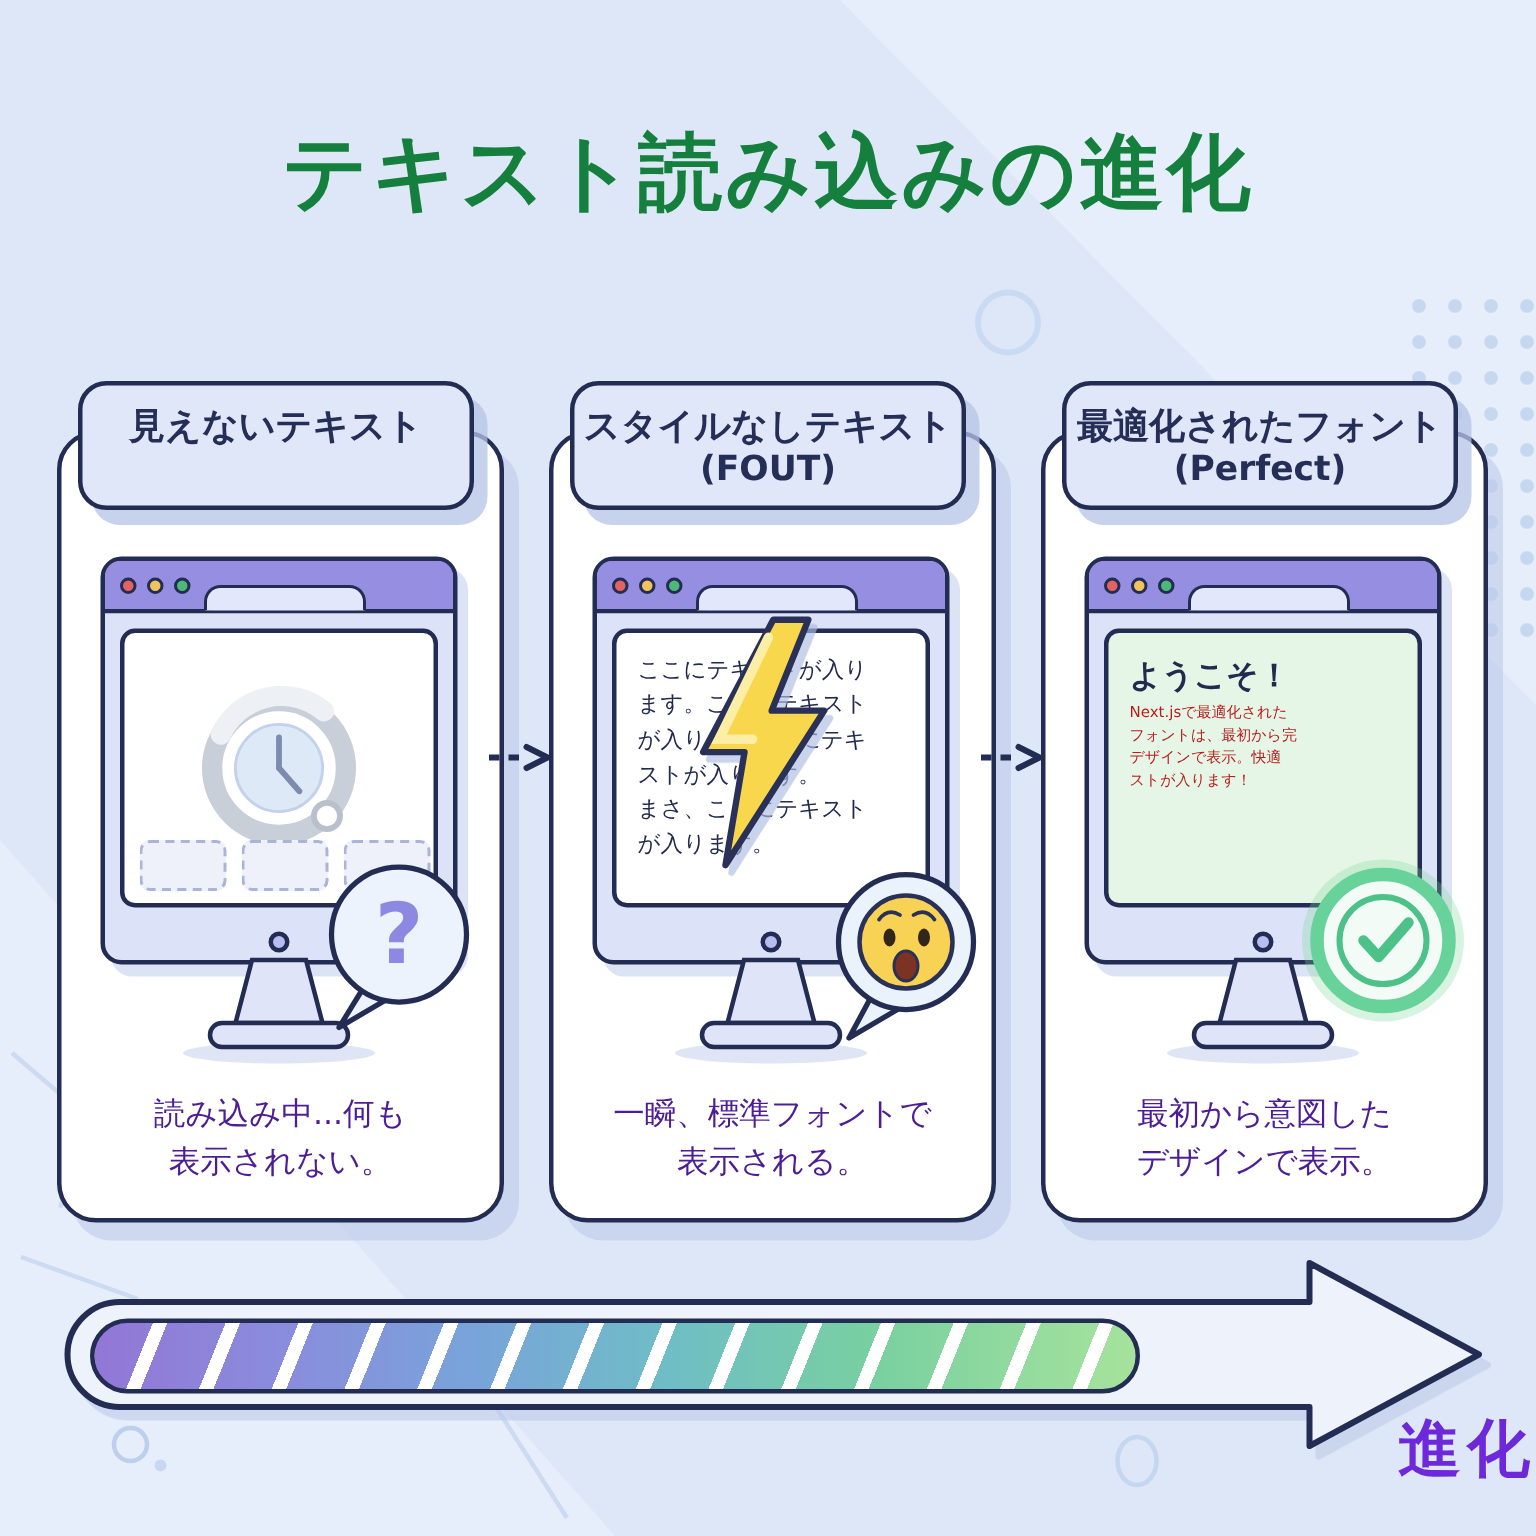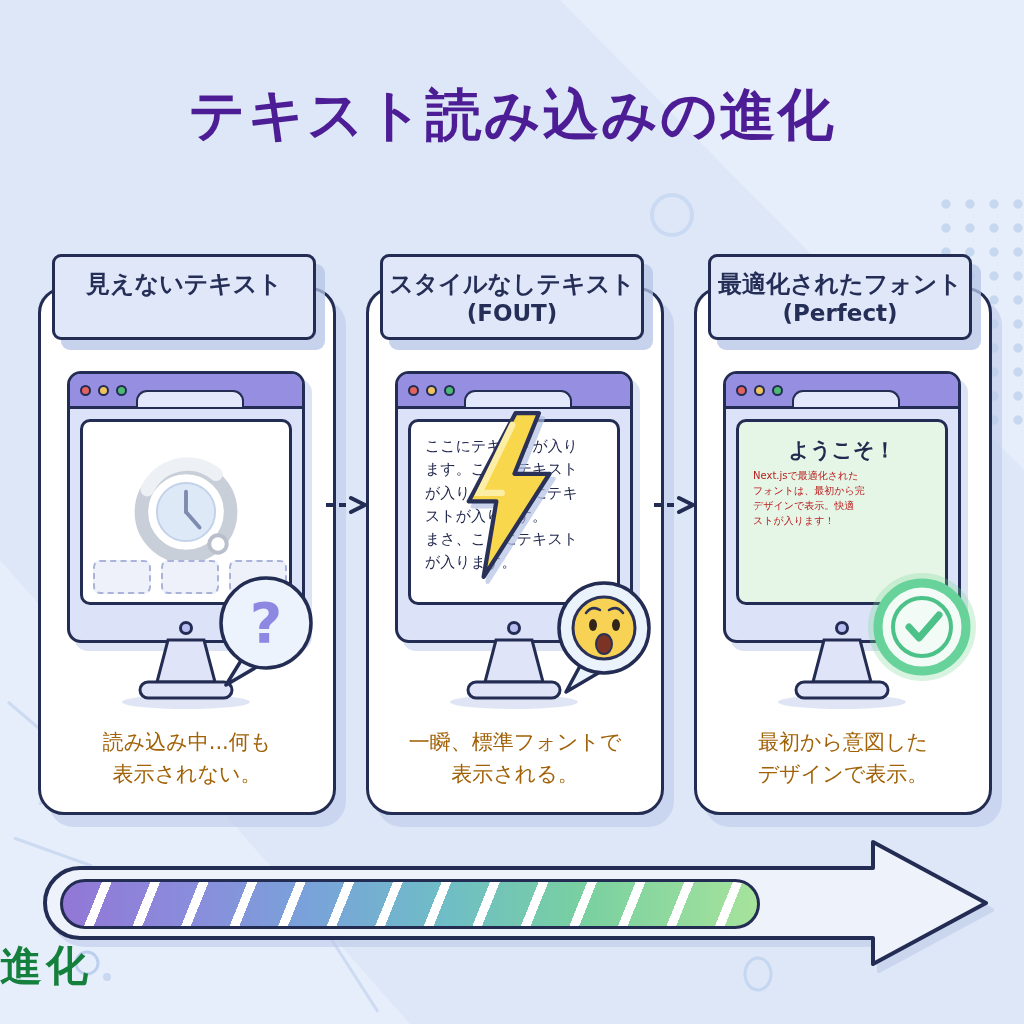--- a/index.html
+++ b/index.html
@@ -10,31 +10,31 @@
     color:#252e56;
   }
   .decor-svg{position:absolute;left:0;top:0;z-index:0;}
   .dot-grid{
     position:absolute;left:934px;top:192px;width:90px;height:236px;z-index:0;
     background-image:radial-gradient(#c6d7f0 4.2px, rgba(0,0,0,0) 5px);
     background-size:24px 24px;
   }
   .main-title{
     position:absolute;left:0;top:78px;width:1024px;text-align:center;z-index:2;
-    font-size:56px;font-weight:800;letter-spacing:2px;color:#4c1d95;
+    font-size:56px;font-weight:800;letter-spacing:2px;color:#15803d;
   }
   
   .card{
     position:absolute;top:287px;width:292px;height:522px;z-index:2;
     background:#ffffff;border:3.5px solid #232c52;border-radius:26px;
     box-shadow:10px 12px 0 rgba(186,200,233,.55);
   }
   .badge{
     position:absolute;top:-36px;left:11px;width:264px;height:86px;
-    background:#dfe7f8;border:3.5px solid #232c52;border-radius:9px;
+    background:#dfe7f8;border:3.5px solid #232c52;border-radius:19px;
     box-shadow:9px 10px 0 rgba(180,195,230,.75);
     text-align:center;box-sizing:border-box;padding-top:12px;z-index:4;
   }
   .badge-l1{font-size:24px;font-weight:800;line-height:1.25;}
   .badge-l2{font-size:23px;font-weight:800;line-height:1.3;}
   
   .monitor{
     position:absolute;left:26px;top:81px;width:238px;height:272px;
     background:#dce2f7;border:3px solid #232c52;border-radius:14px;
     box-shadow:7px 8px 0 rgba(186,200,233,.5);box-sizing:border-box;
@@ -63,46 +63,46 @@
   }
   .stand-svg{position:absolute;left:75px;top:348px;}
   
   .spinner-wrap{position:absolute;left:0;top:0;width:100%;height:100%;display:flex;align-items:center;justify-content:center;}
   .placeholders{position:absolute;left:10px;bottom:8px;display:flex;gap:10px;}
   .ph{width:58px;height:34px;border:2px dashed #aab4da;border-radius:7px;background:#eef1f9;box-sizing:border-box;}
   
   .screen-text{padding:13px 14px;font-size:15px;line-height:1.55;color:#222a4e;}
   .lightning-svg{position:absolute;z-index:5;filter:drop-shadow(4px 5px 0 rgba(172,187,226,.65));}
   
-  .welcome-head{font-size:21px;font-weight:800;color:#222a4e;padding:14px 14px 4px;text-align:center;}
+  .welcome-head{font-size:21px;font-weight:800;color:#222a4e;padding:14px 14px 4px;}
   .screen3-text{padding:0 14px;font-size:10px;line-height:1.5;color:#b91c1c;}
   
   .caption{
     position:absolute;left:0;top:437px;width:100%;text-align:center;
-    font-size:21px;font-weight:500;line-height:1.5;color:#a16207;
+    font-size:21px;font-weight:500;line-height:1.5;color:#4c1d95;
   }
   
   .bubble-svg{position:absolute;z-index:6;}
   .q-bubble{left:169px;top:281px;}
   .emoji-bubble{left:179px;top:288px;}
   .check-badge{left:164px;top:276px;}
   
   .flow-arrow{position:absolute;top:495px;z-index:3;}
   
   .evo-arrow-svg{position:absolute;left:28px;top:836px;z-index:2;filter:drop-shadow(6px 7px 0 rgba(185,198,232,.55));}
   .evo-capsule{
     position:absolute;left:60px;top:879px;width:700px;height:50px;z-index:3;
     border:3.5px solid #232c52;border-radius:27px;box-sizing:border-box;
     background-image:
       repeating-linear-gradient(112deg, rgba(255,255,255,0) 0 36px, #ffffff 36px 45px),
       linear-gradient(90deg,#9277d6 0%,#8a8cdc 18%,#79a3da 36%,#6fbdc6 55%,#79d0a0 75%,#a6e39c 100%);
   }
   .evo-label{
-    position:absolute;left:0;top:938px;width:1024px;text-align:left;z-index:2;
-    font-size:42px;font-weight:800;color:#15803d;letter-spacing:4px;
+    position:absolute;left:0;top:938px;width:1024px;text-align:right;z-index:2;
+    font-size:42px;font-weight:800;color:#6d28d9;letter-spacing:4px;
   }
 </style>
 </head>
 <body>
 
 <div class="page">
 
   <svg class="decor-svg" width="1024" height="1024">
     <polygon points="560,0 1024,0 1024,470" fill="#e7eefb"></polygon>
     <polygon points="0,560 0,1024 410,1024" fill="#e7eefb" opacity="0.85"></polygon>

